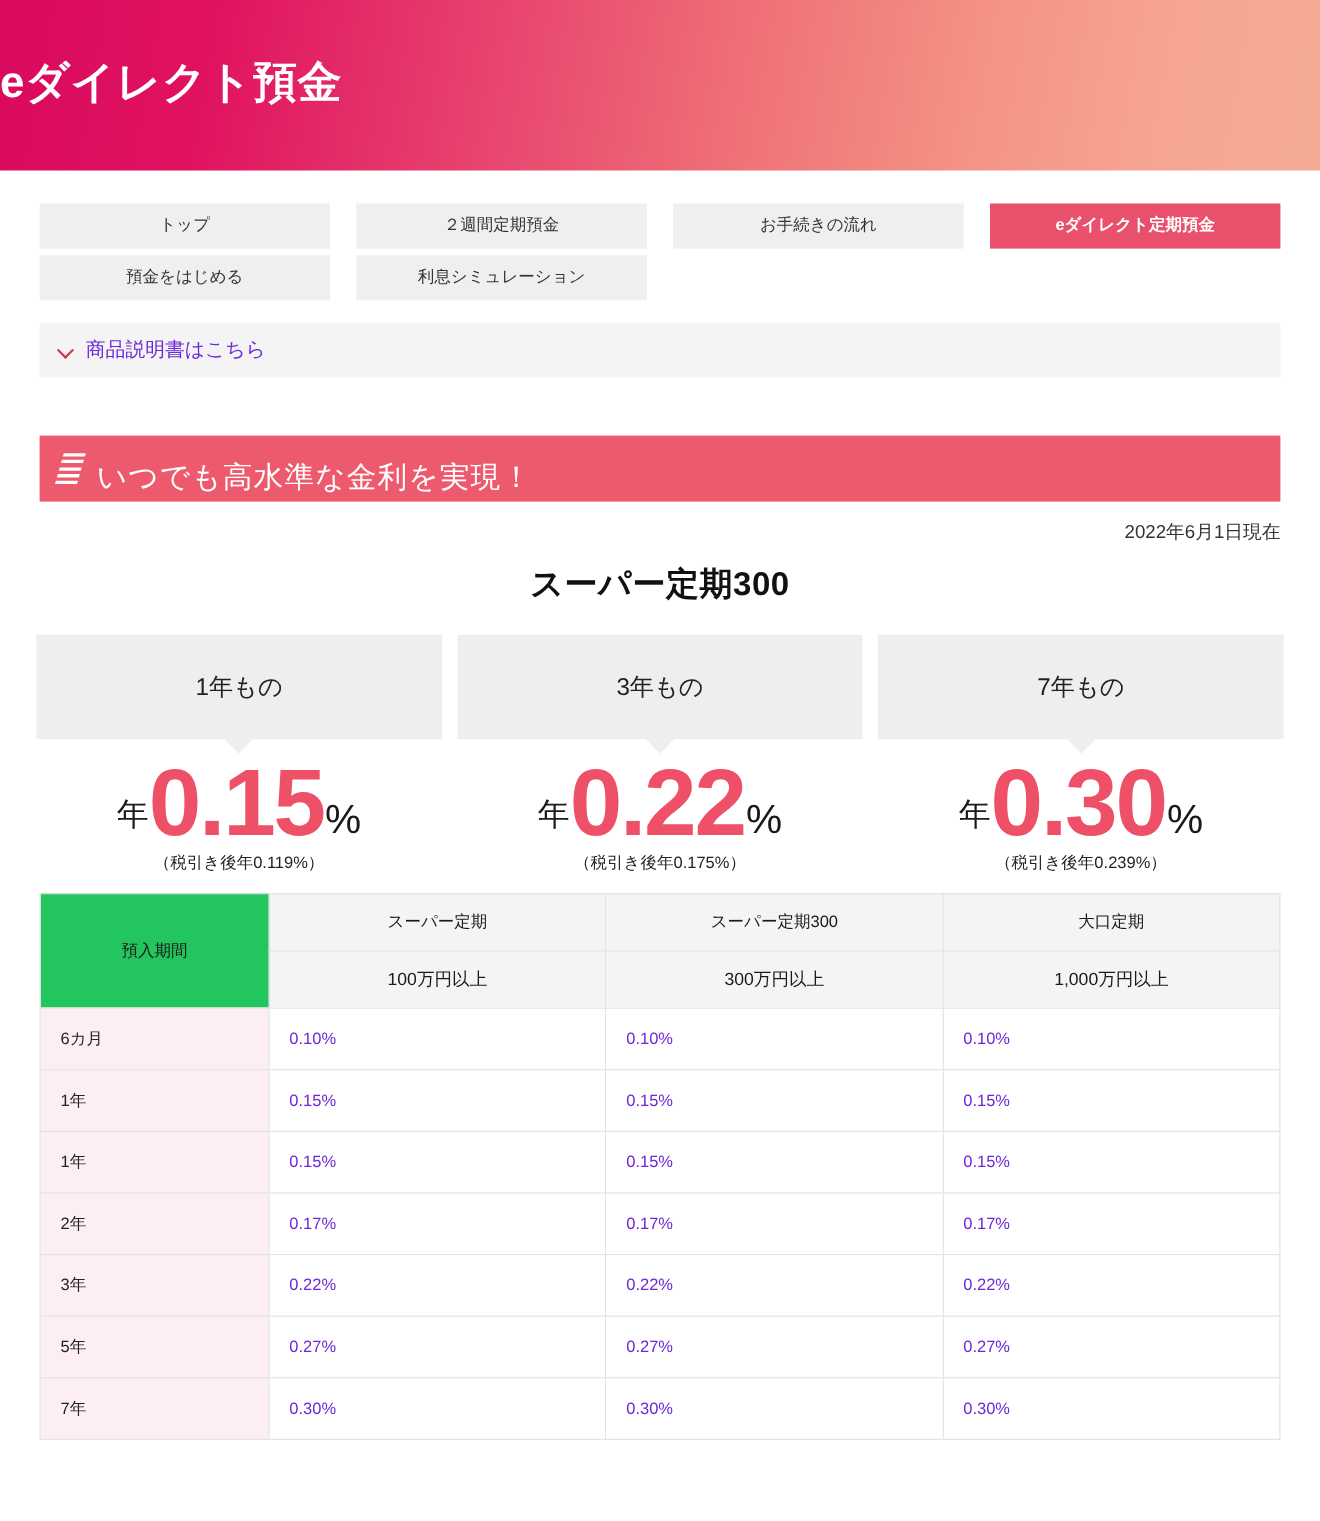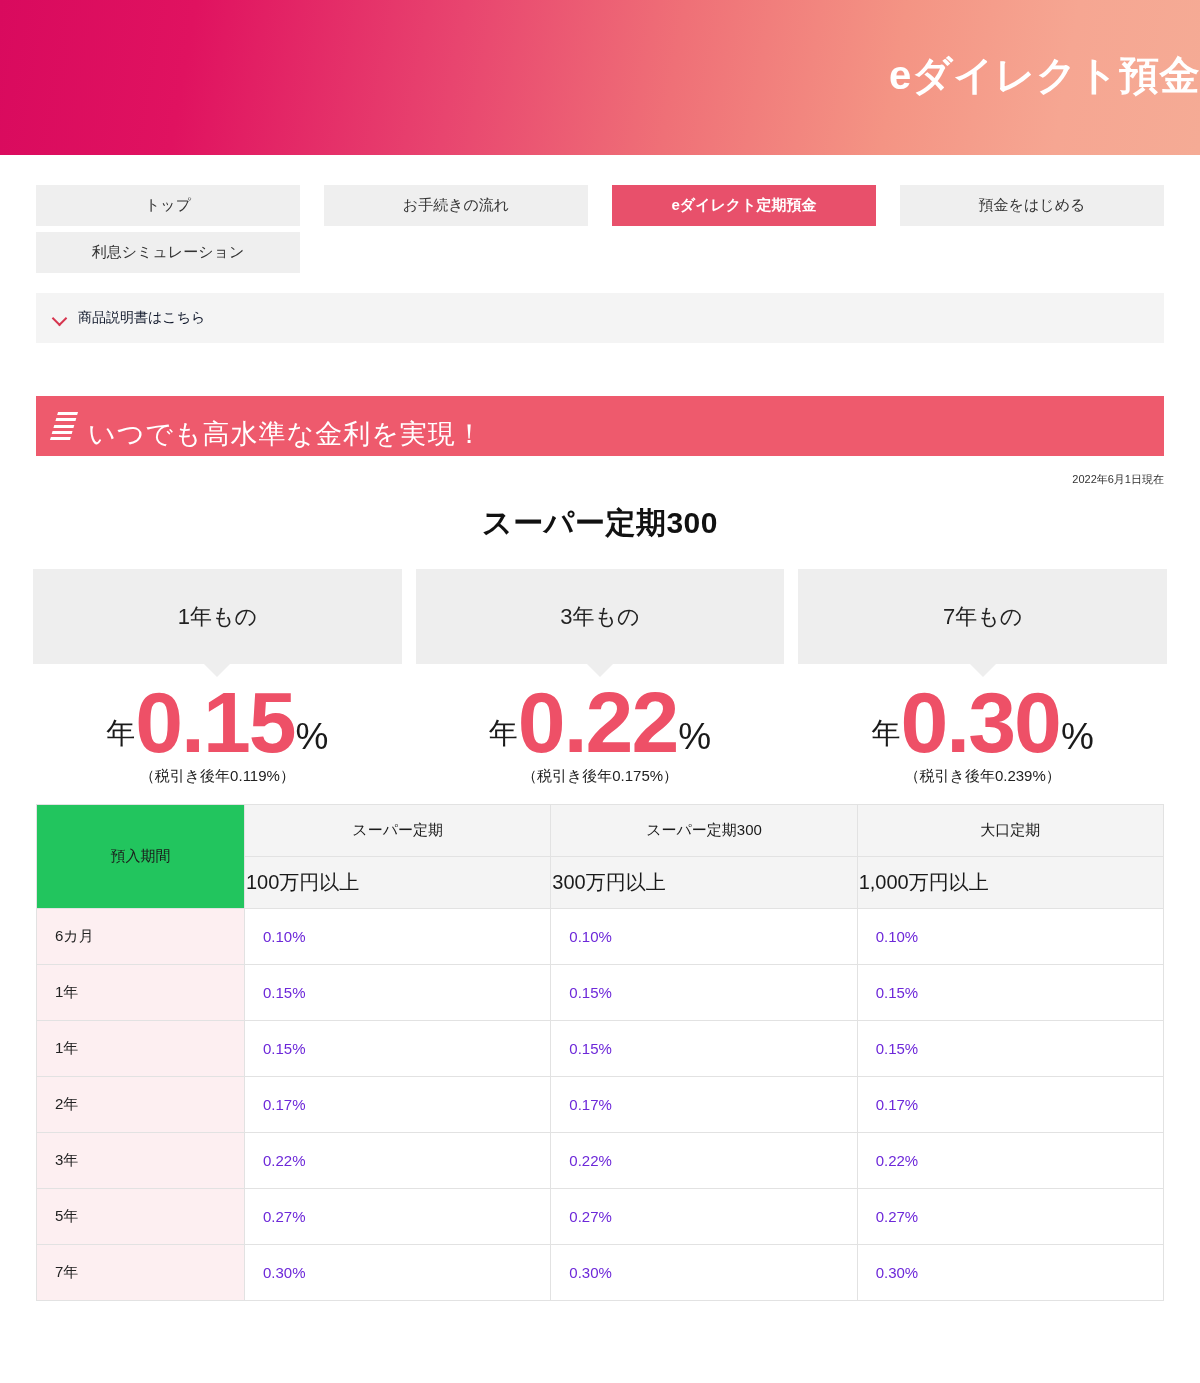--- a/index.html
+++ b/index.html
@@ -16,21 +16,21 @@
     -webkit-font-smoothing: antialiased;
   }
 
   
   .hero {
     height: 155px;
     width: 100%;
     background: linear-gradient(100deg, #d90a5e 0%, #e01260 16%, #e8456f 38%, #ef7077 56%, #f49484 74%, #f6a692 88%, #f5ab95 100%);
     display: flex;
     align-items: center;
-    justify-content: flex-end;
+    justify-content: flex-start;
   }
   .hero-title {
     color: #ffffff;
     font-size: 40px;
     font-weight: bold;
     letter-spacing: 0.5px;
     line-height: 1;
     margin: 0;
     padding-bottom: 6px;
   }
@@ -86,22 +86,22 @@
     position: absolute;
     left: 2px;
     top: 3px;
     width: 9px;
     height: 9px;
     border-right: 2.4px solid #d6354f;
     border-bottom: 2.4px solid #d6354f;
     transform: rotate(45deg);
   }
   .disclosure-label {
-    color: #0f172a;
-    font-size: 14px;
+    color: #6d28d9;
+    font-size: 18px;
   }
 
   
   .banner {
     margin: 53px 36px 0 36px;
     background: #ee5a6d;
     height: 60px;
     display: flex;
     align-items: center;
     padding-left: 18px;
@@ -128,21 +128,21 @@
     font-weight: 500;
     letter-spacing: 1px;
     line-height: 1;
     margin-top: 16px;
   }
 
   
   .asof {
     margin: 16px 36px 0 36px;
     text-align: right;
-    font-size: 11px;
+    font-size: 17px;
     color: #333333;
   }
 
   
   .product-title {
     margin: 16px 0 0 0;
     text-align: center;
     font-size: 30px;
     font-weight: bold;
     color: #111111;
@@ -240,24 +240,24 @@
     height: 52px;
     font-size: 15px;
     font-weight: bold;
     color: #1a1a1a;
     text-align: center;
     margin-left: 20px;
   }
   th.th-amount {
     background: #f4f4f4;
     height: 52px;
-    font-size: 20px;
+    font-size: 16px;
     font-weight: bold;
     color: #1a1a1a;
-    text-align: left;
+    text-align: center;
   }
   td.td-period {
     background: #fdeff1;
     height: 56px;
     font-size: 15px;
     color: #222222;
     padding-left: 18px;
   }
   td.td-val {
     background: #ffffff;
@@ -270,20 +270,21 @@
 </head>
 <body>
 
 <div class="hero">
   <h1 class="hero-title">eダイレクト預金</h1>
 </div>
 
 <div class="nav-wrap">
   <div class="nav-grid" id="nav-grid">
       <div class="nav-tab">トップ</div>
+      <div class="nav-tab">２週間定期預金</div>
       <div class="nav-tab">お手続きの流れ</div>
       <div class="nav-tab active">eダイレクト定期預金</div>
       <div class="nav-tab">預金をはじめる</div>
       <div class="nav-tab">利息シミュレーション</div>
     </div>
 </div>
 
 <div class="disclosure">
   <span class="chev"></span>
   <span class="disclosure-label">商品説明書はこちら</span>

